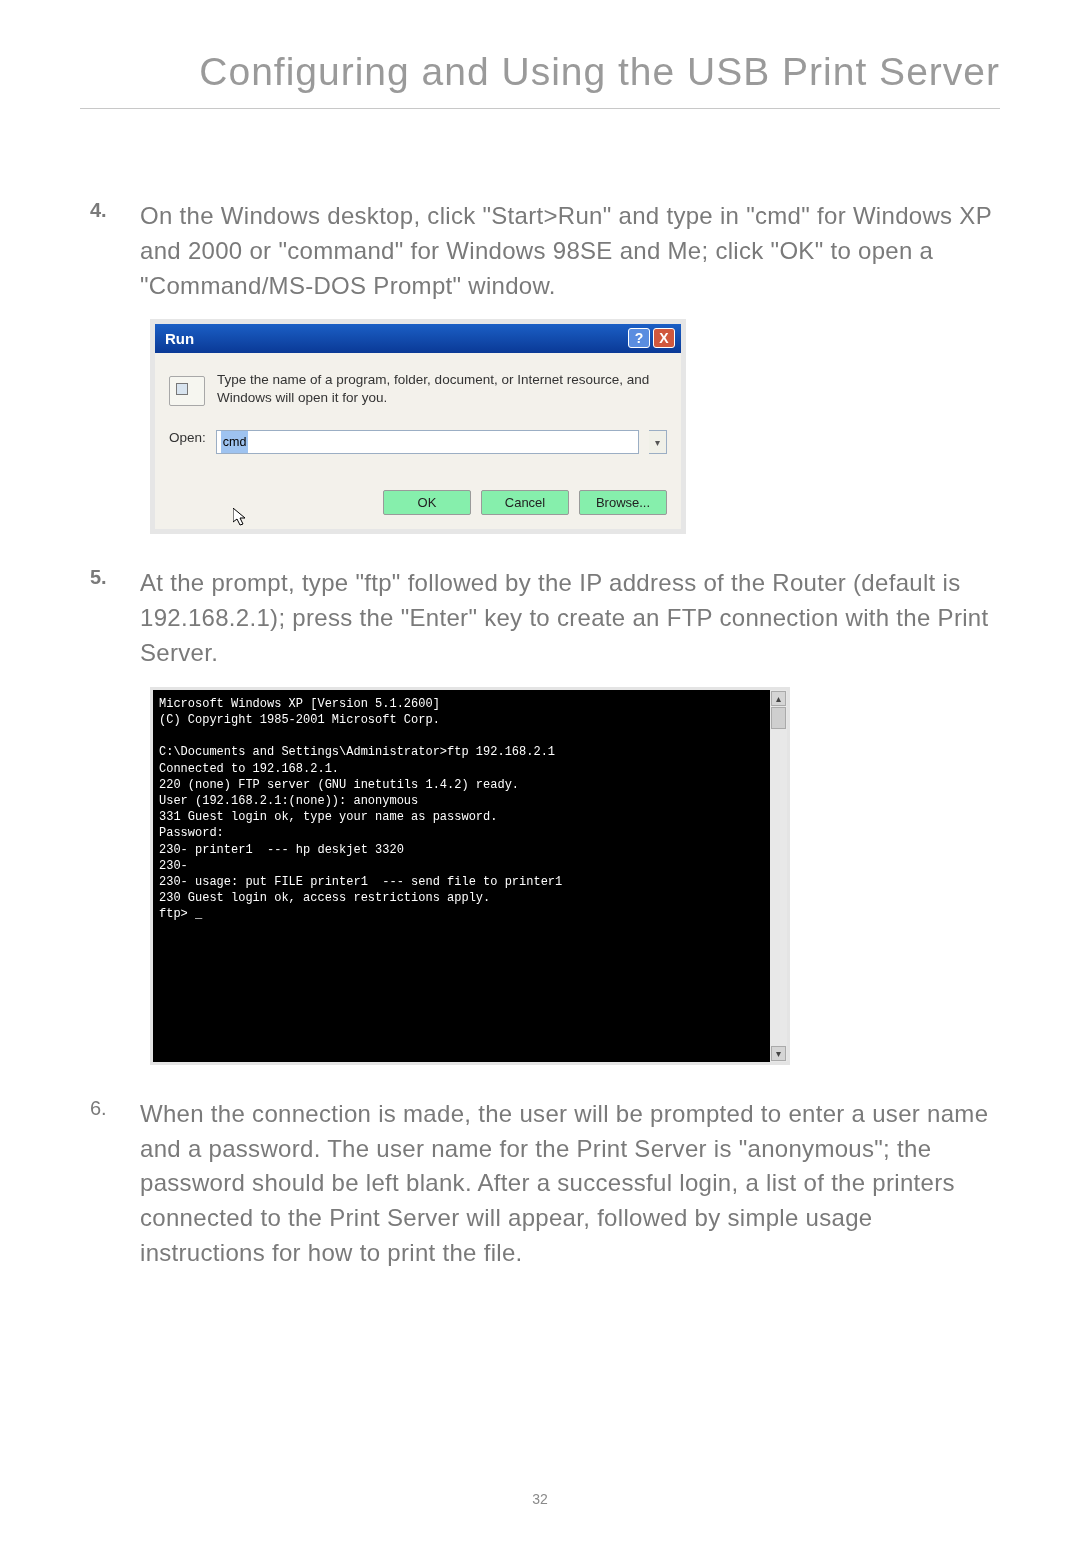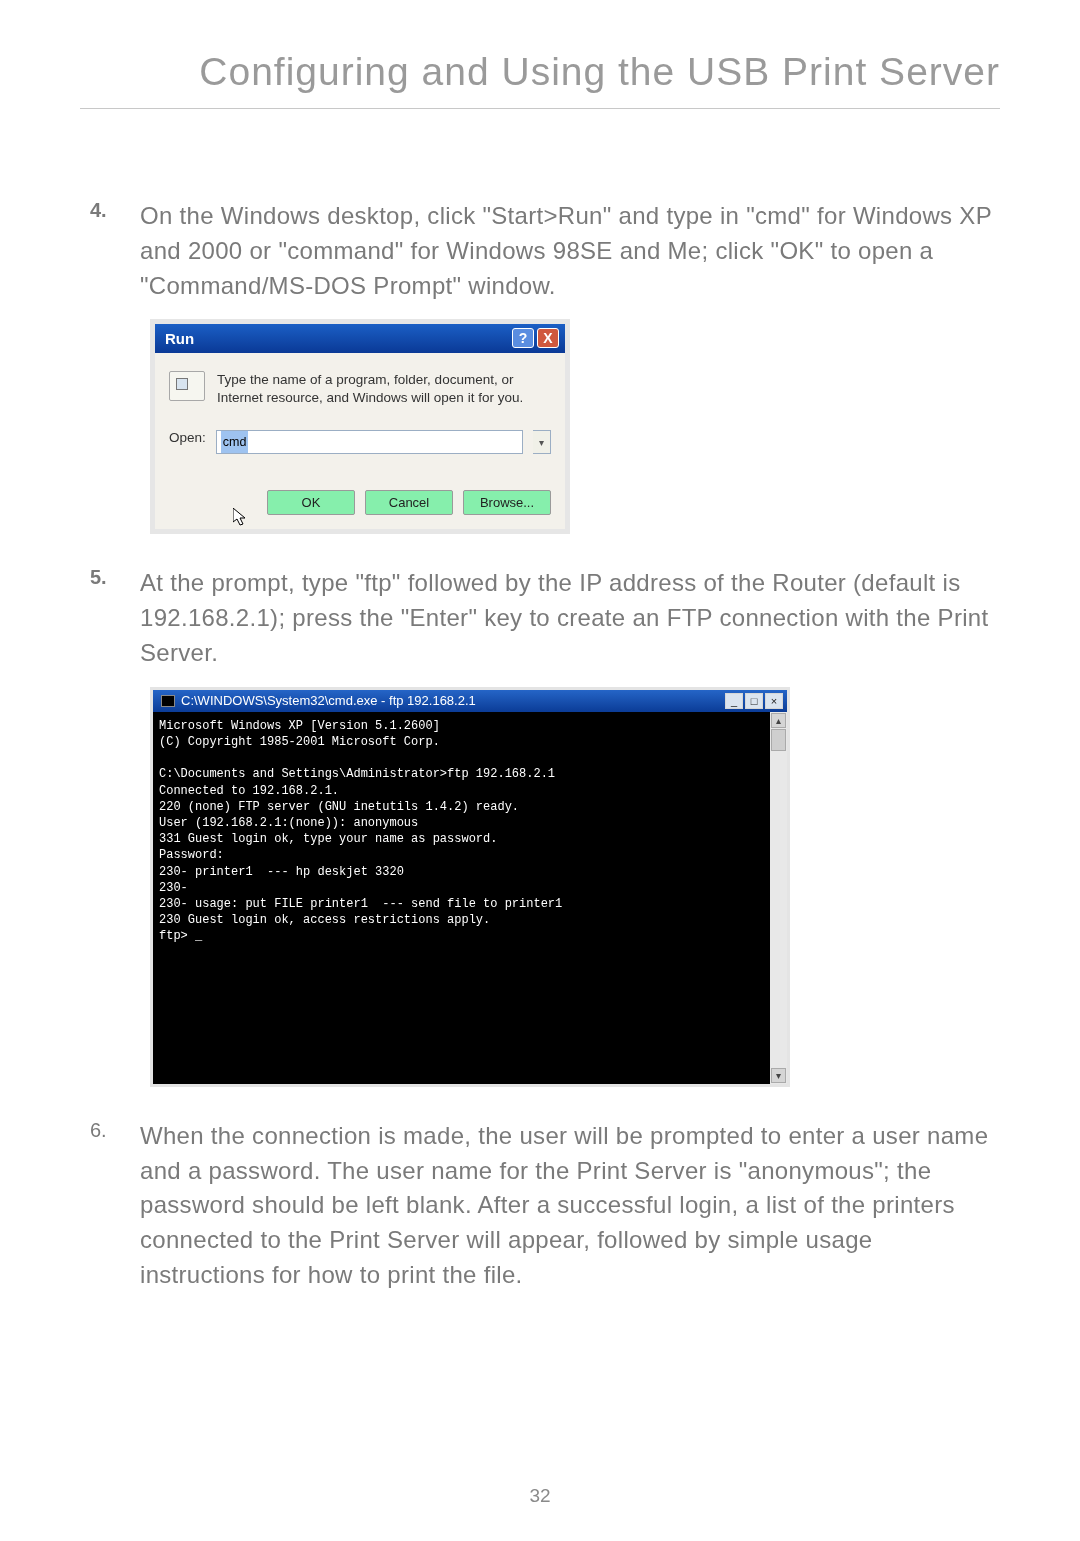--- a/index.html
+++ b/index.html
@@ -41,21 +41,21 @@
     letter-spacing: 0.3px;
   }
   .fig-wrap {
     margin-left: 70px;
     margin-top: 14px;
     margin-bottom: 32px;
   }
 
   
   .run-dialog {
-    width: 420px;
+    width: 536px;
     border: 5px solid #e6e6e6;
     background: #f3f1eb;
     font-size: 14px;
   }
   .run-titlebar {
     background: linear-gradient(to bottom, #1b5fc5 0%, #0a3996 100%);
     color: #fff;
     display: flex;
     align-items: center;
     justify-content: space-between;
@@ -69,21 +69,21 @@
     border: 1px solid #fff;
     border-radius: 3px;
     display: inline-flex; align-items:center; justify-content:center;
     font-weight: bold; font-size: 14px;
   }
   .btn-help { background: #5a8de0; color:#fff; }
   .btn-close { background: #d0583e; color:#fff; }
   .run-content {
     padding: 18px 14px 14px 14px;
   }
-  .run-row { display:flex; align-items:flex-start; gap:12px; }
+  .run-row { display:flex; align-items:flex-end; gap:12px; }
   .run-icon {
     width: 36px; height: 30px;
     border: 1px solid #a8a8a8;
     background: #f6f6f0;
     position: relative;
     border-radius: 2px;
   }
   .run-icon:after {
     content: "";
     position: absolute;
@@ -175,21 +175,21 @@
     background:#d5d5d5; border:1px solid #aaa;
     font-size:10px; display:flex; align-items:center; justify-content:center; color:#444;
   }
   .sb-thumb { width:15px; height:22px; background:#cfcfcf; border:1px solid #aaa; margin-top:1px; }
 
   .page-number {
     position:absolute;
     bottom: 34px;
     left: 0; right: 0;
     text-align:center;
-    font-size: 19px;
+    font-size: 14px;
     color:#8a8a8a;
   }
 </style>
 </head>
 <body>
 
 <div class="page">
 
   <h1 class="page-title">Configuring and Using the USB Print Server</h1>
 
@@ -233,31 +233,20 @@
     </div>
   </div>
 
   <div class="step">
     <div class="step-num">5.</div>
     <div class="step-body">At the prompt, type "ftp" followed by the IP address of the Router (default is 192.168.2.1); press the "Enter" key to create an FTP connection with the Print Server.</div>
   </div>
 
   <div class="fig-wrap">
     <div class="cmd-window">
-      <div class="cmd-titlebar">
-        <span class="cmd-title-left">
-          <span class="cmd-icon"></span>
-          <span>C:\WINDOWS\System32\cmd.exe - ftp 192.168.2.1</span>
-        </span>
-        <span class="cmd-tbbtns">
-          <span class="cmd-tb-btn">_</span>
-          <span class="cmd-tb-btn">□</span>
-          <span class="cmd-tb-btn">×</span>
-        </span>
-      </div>
       <div class="cmd-body-wrap">
         <div class="cmd-body">Microsoft Windows XP [Version 5.1.2600]
 (C) Copyright 1985-2001 Microsoft Corp.
 
 C:\Documents and Settings\Administrator&gt;ftp 192.168.2.1
 Connected to 192.168.2.1.
 220 (none) FTP server (GNU inetutils 1.4.2) ready.
 User (192.168.2.1:(none)): anonymous
 331 Guest login ok, type your name as password.
 Password:

